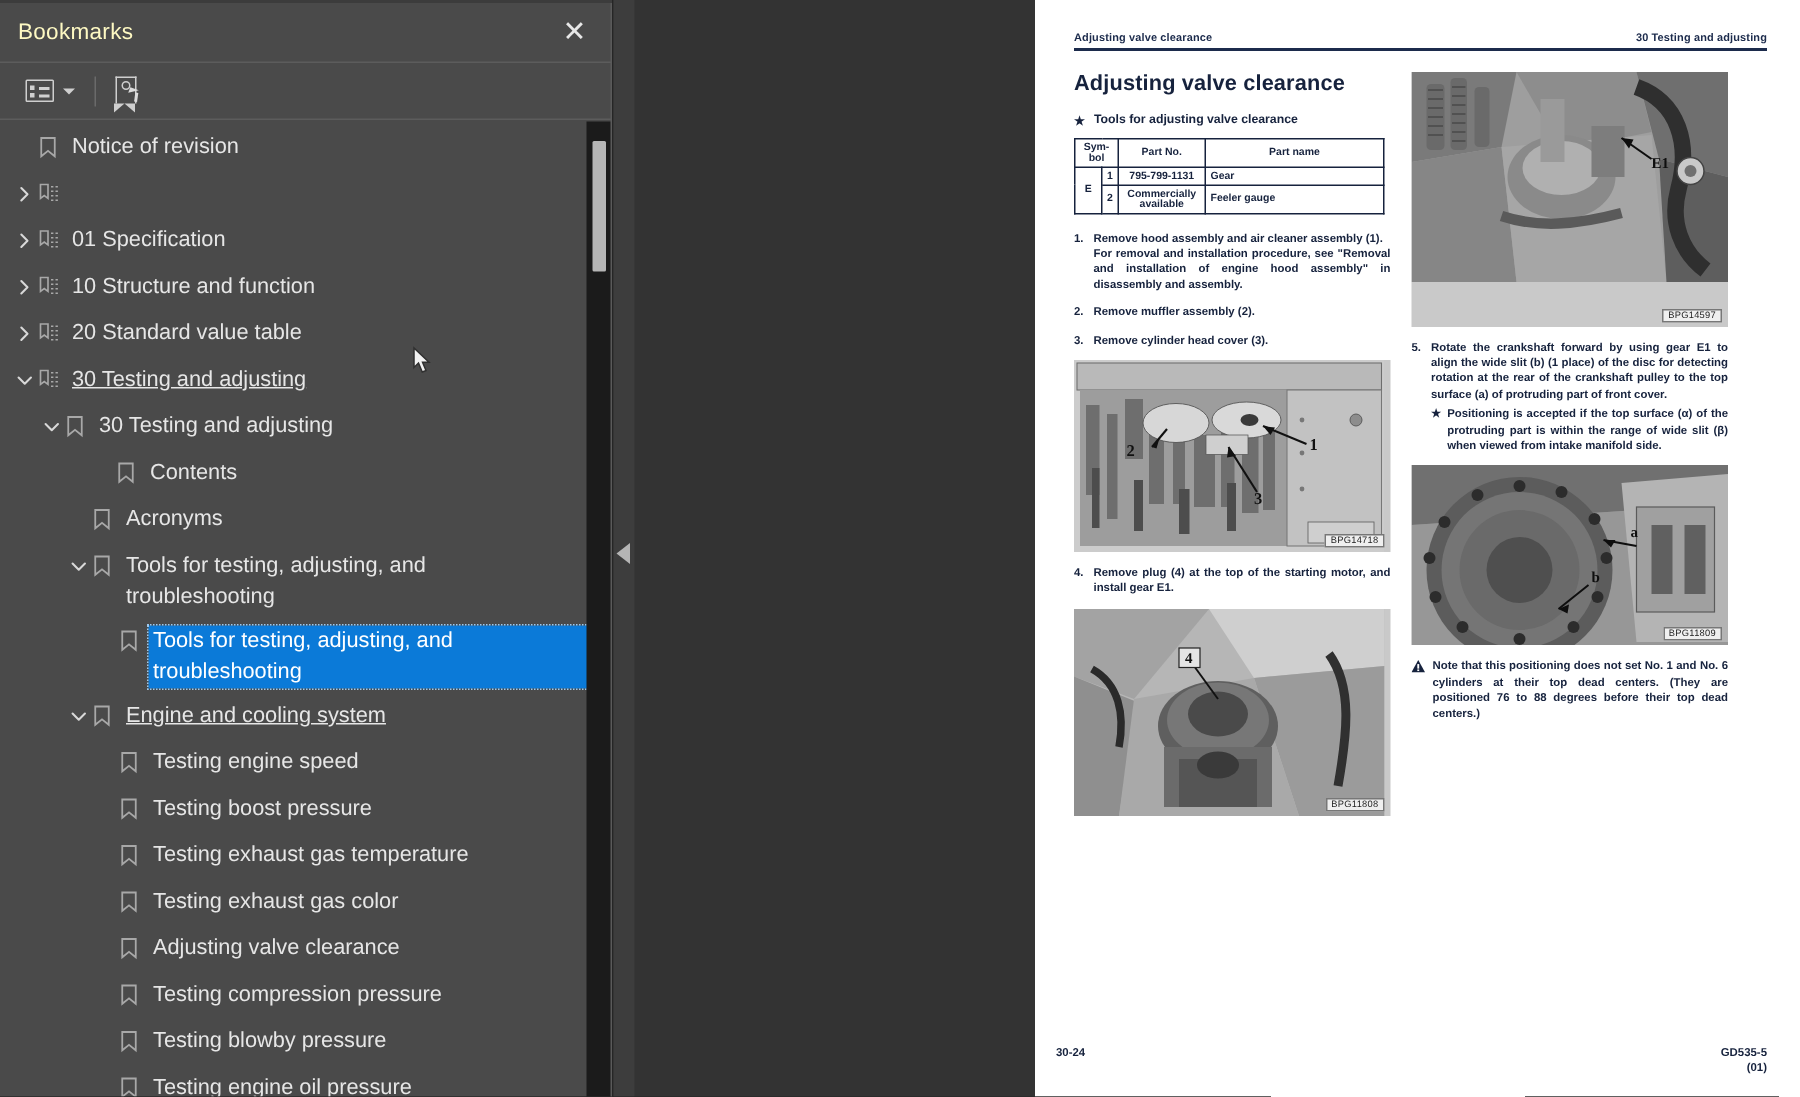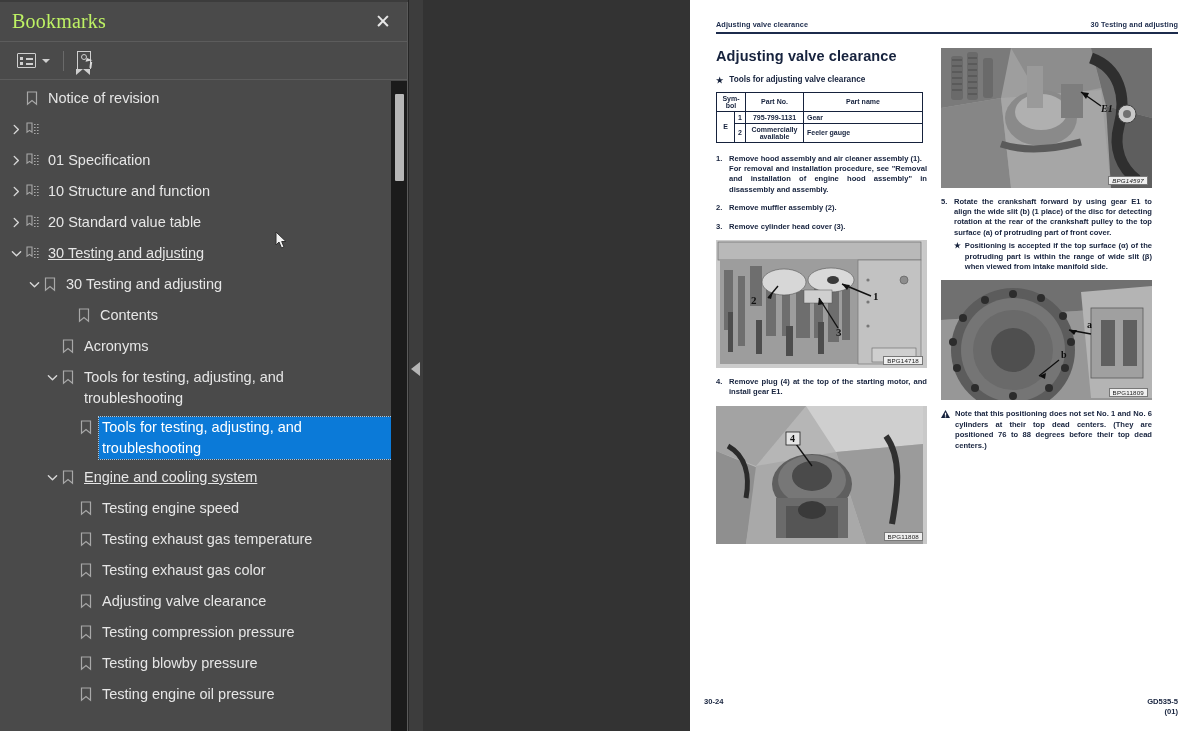--- a/index.html
+++ b/index.html
@@ -19,23 +19,22 @@
     position: relative;
     border-top: 2px solid #3c3c3c;
   }
   .bm-header {
     height: 40px; flex: 0 0 40px;
     display: flex; align-items: center;
     padding: 0 12px 0 12px;
     border-bottom: 1px solid #5c5c5c;
   }
   .bm-title {
-    color: #bef264; font-size: 20px; letter-spacing: .2px;
+    color: #fef9c3; font-size: 15px; letter-spacing: .2px;
     flex: 1;
-    font-family: Liberation Serif, serif;
   }
   .bm-close {
     width: 26px; height: 26px;
     display: flex; align-items: center; justify-content: center;
     color: #e8e8e8; font-size: 19px; line-height: 1;
     cursor: pointer;
   }
   .bm-toolbar {
     height: 38px; flex: 0 0 38px;
     display: flex; align-items: center;
@@ -398,20 +397,31 @@
         <div class="bm-row" style="padding-left: 60px;">
           <span class="twisty">
             <span style="display:block;width:20px;"></span>
           </span>
           <span class="bm-ico">
             <svg width="12" height="15" viewBox="0 0 12 15">
               <path d="M1.5 1 L10.5 1 L10.5 13.2 L6 9.6 L1.5 13.2 Z" fill="none" stroke="#a8a8a8" stroke-width="1.2"></path>
             </svg>
           </span>
           <span class="bm-label">Testing engine speed</span>
+        </div>
+        <div class="bm-row" style="padding-left: 60px;">
+          <span class="twisty">
+            <span style="display:block;width:20px;"></span>
+          </span>
+          <span class="bm-ico">
+            <svg width="12" height="15" viewBox="0 0 12 15">
+              <path d="M1.5 1 L10.5 1 L10.5 13.2 L6 9.6 L1.5 13.2 Z" fill="none" stroke="#a8a8a8" stroke-width="1.2"></path>
+            </svg>
+          </span>
+          <span class="bm-label">Testing boost pressure</span>
         </div>
         <div class="bm-row" style="padding-left: 60px;">
           <span class="twisty">
             <span style="display:block;width:20px;"></span>
           </span>
           <span class="bm-ico">
             <svg width="12" height="15" viewBox="0 0 12 15">
               <path d="M1.5 1 L10.5 1 L10.5 13.2 L6 9.6 L1.5 13.2 Z" fill="none" stroke="#a8a8a8" stroke-width="1.2"></path>
             </svg>
           </span>
@@ -616,21 +626,21 @@
               <path d="M96 60 L80 38" stroke="#111" stroke-width="1.3"></path>
               <rect x="70" y="26" width="14" height="13" fill="#e4e4e4" stroke="#222" stroke-width="0.8"></rect>
               <text x="74" y="36" font-size="10" font-weight="bold" font-family="Liberation Serif, serif" fill="#111">4</text>
             </svg>
             <div class="fig-id">BPG11808</div>
           </div>
         </div>
 
         <div class="col">
 
-          <div class="figure" style="height:140px;font-style:italic;">
+          <div class="figure" style="height:170px;">
             <svg width="211" height="140" viewBox="0 0 211 140">
               <rect width="211" height="140" fill="#9e9e9e"></rect>
               <path d="M0 0 L70 0 L60 50 L0 60 Z" fill="#7a7a7a"></path>
               <path d="M70 0 L150 0 L160 40 L100 52 Z" fill="#8d8d8d"></path>
               <path d="M150 0 L211 0 L211 70 L165 58 Z" fill="#6f6f6f"></path>
               <path d="M0 60 L60 50 L70 140 L0 140 Z" fill="#868686"></path>
               <path d="M60 50 L160 42 L170 140 L70 140 Z" fill="#a6a6a6"></path>
               <path d="M165 58 L211 70 L211 140 L170 140 Z" fill="#5e5e5e"></path>
               <g fill="#6a6a6a">
                 <rect x="10" y="8" width="12" height="44" rx="3"></rect>

